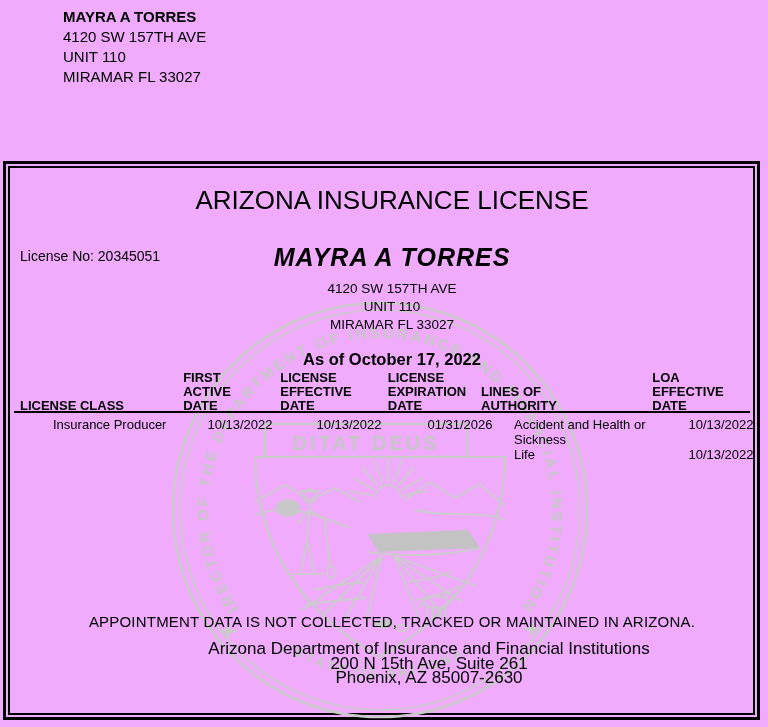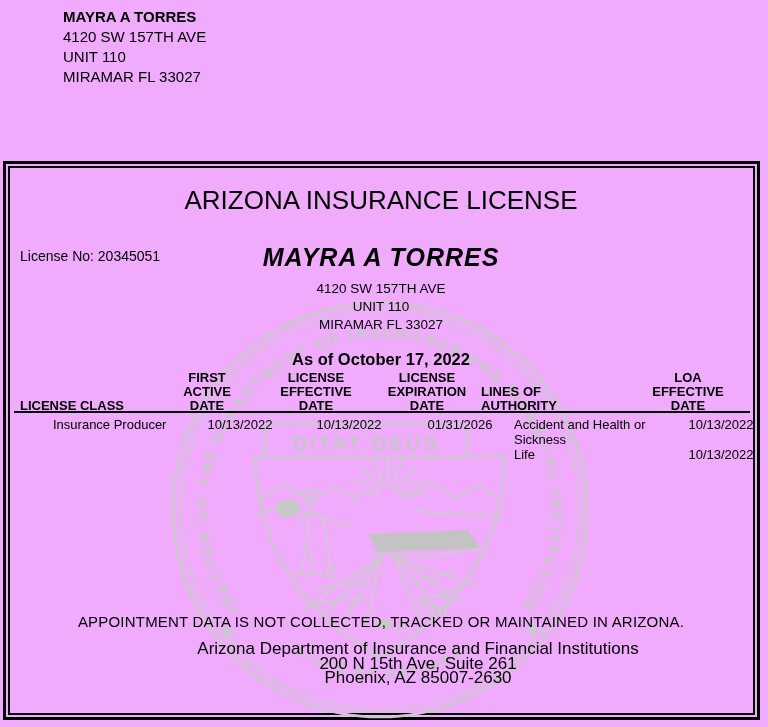--- a/index.html
+++ b/index.html
@@ -10,30 +10,30 @@
   
   .mail-line { position:absolute; left:63px; font-size:15px; line-height:20px; }
   .mail-name { font-weight:bold; }
   
   .license-box {
     position:absolute; left:3px; top:161px; width:757px; height:559px;
     border:3px solid #000; box-sizing:border-box;
   }
   .license-box-inner { position:absolute; inset:2px; border:2px solid #000; }
   
-  .centerline { position:absolute; left:8px; width:746px; text-align:center; }
+  .centerline { position:absolute; left:8px; width:746px; text-align:center;padding-left:11px; }
   .doc-title { font-size:26px; letter-spacing:0px; }
   .license-no { position:absolute; left:20px; font-size:14px;margin-top:28px; }
   .holder-name { font-size:25px; font-weight:bold; font-style:italic; letter-spacing:1px; }
   .addr { font-size:13.5px; }
   .residency { font-size:12.5px; font-weight:bold; }
   .asof { font-size:16.5px; font-weight:bold; }
   
   .th { position:absolute; font-size:13px; font-weight:bold; line-height:14px; }
-  .th-c { transform:translateX(-50%); text-align:center; white-space:nowrap; }
+  .th-c { transform:translateX(-50%); text-align:left; white-space:nowrap; }
   .td { position:absolute; font-size:13px; line-height:15px;margin-left:33px; }
   .td-c { transform:translateX(-50%); text-align:center; white-space:nowrap; }
   .rule { position:absolute; left:14px; top:411px; width:736px; height:2px; background:#000; }
   
   .notice { font-size:15px; letter-spacing:0.2px; }
   .dept { font-size:17px; line-height:15px;margin-left:37px; }
   
   .seal { position:absolute; left:170px; top:300px; width:420px; height:420px; }
 </style>
 </head>

